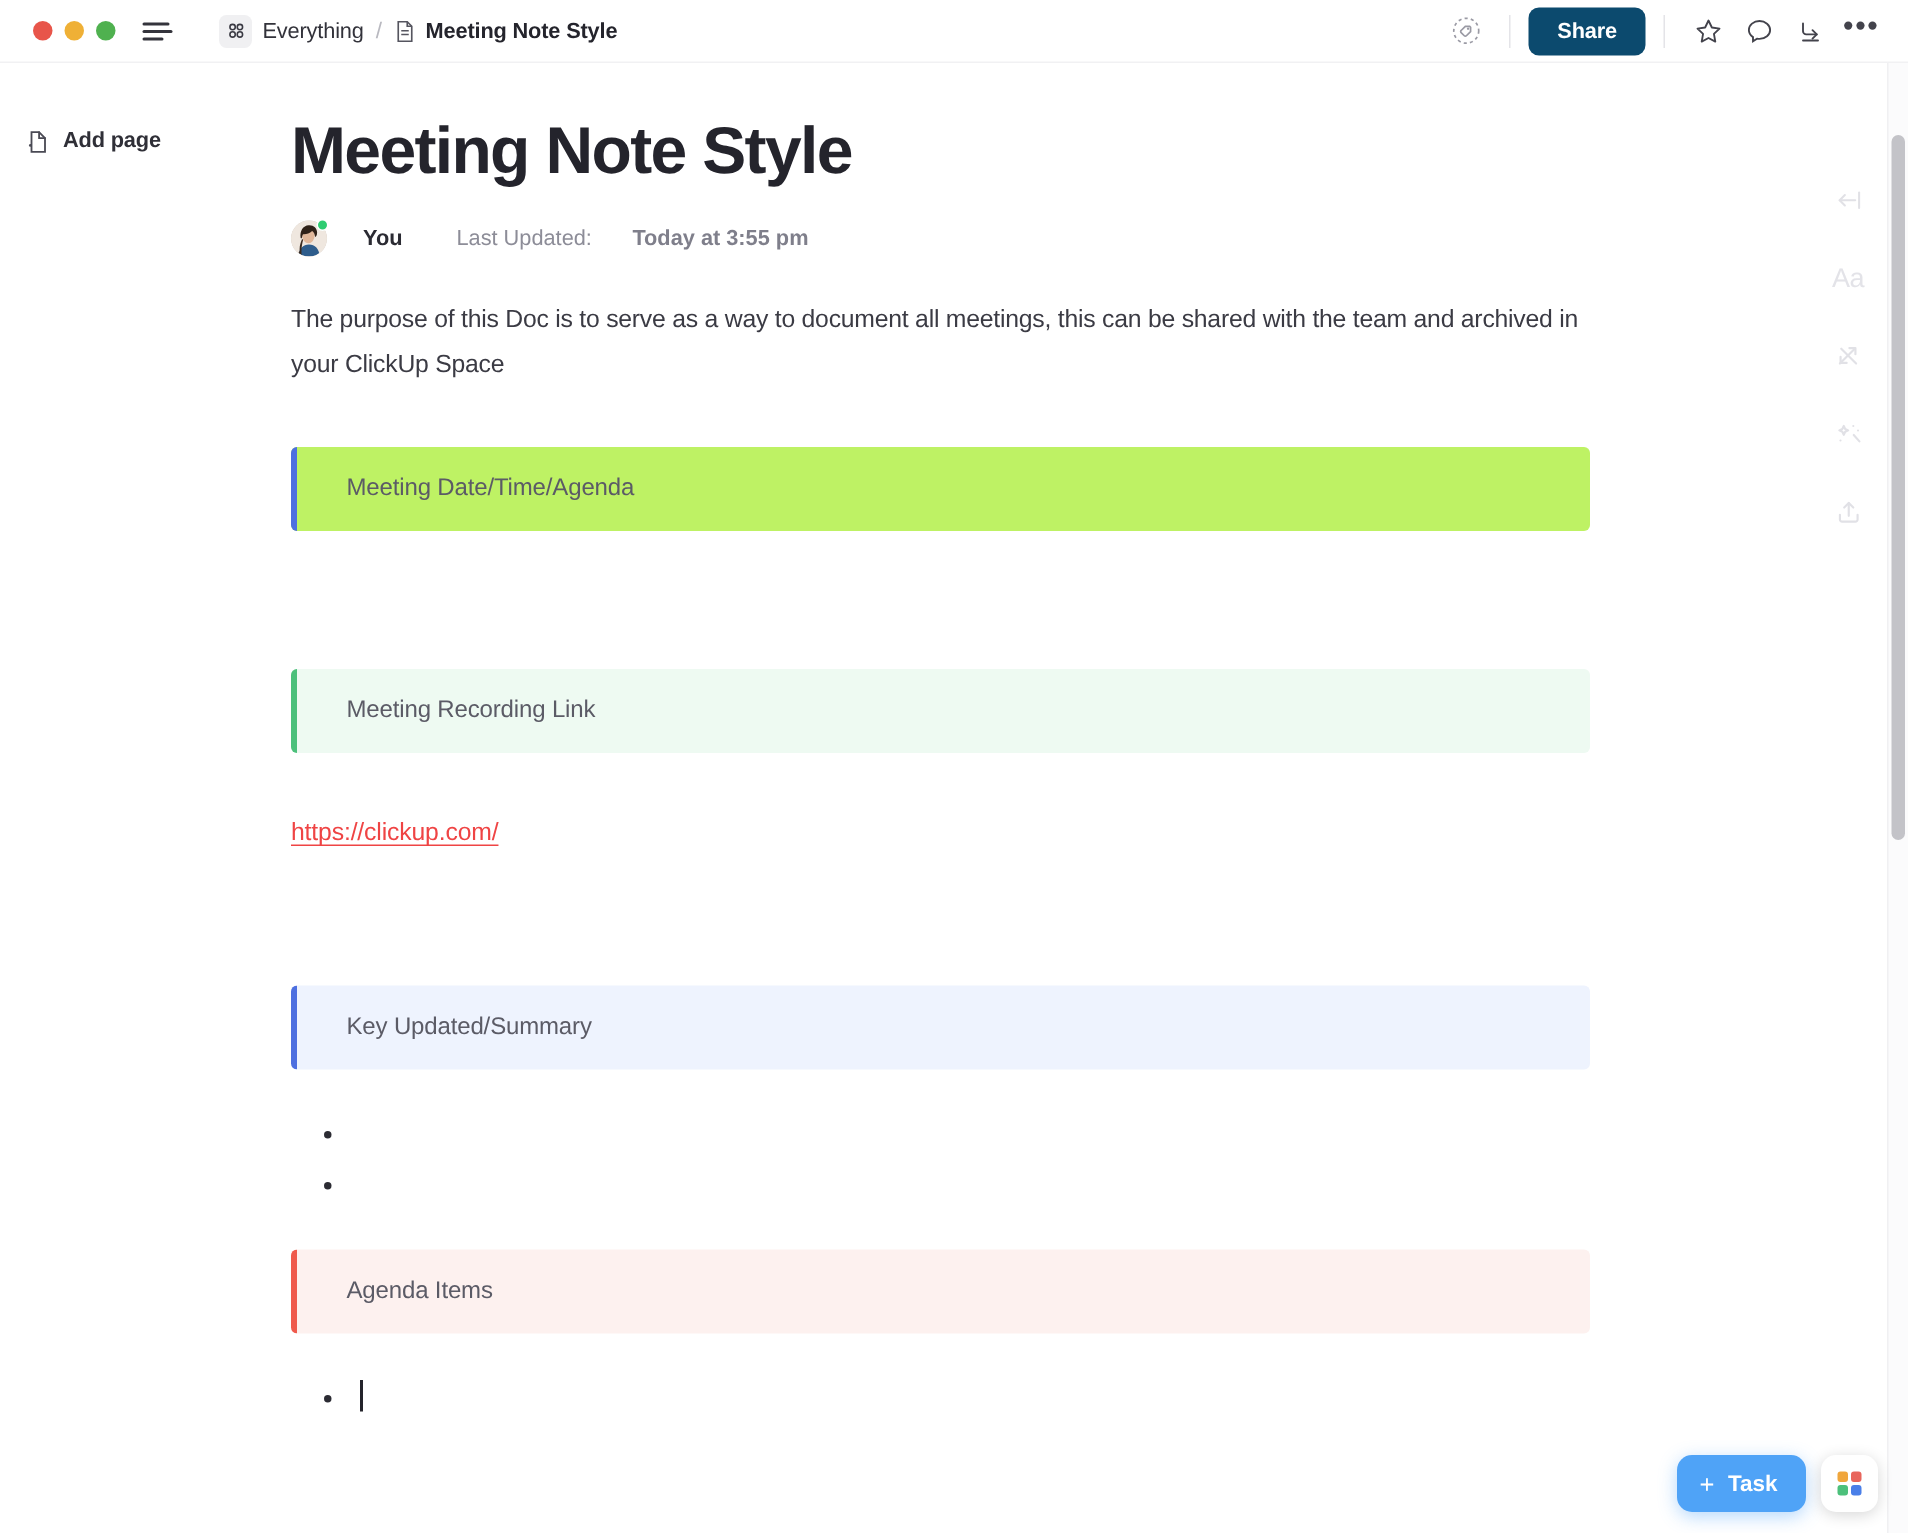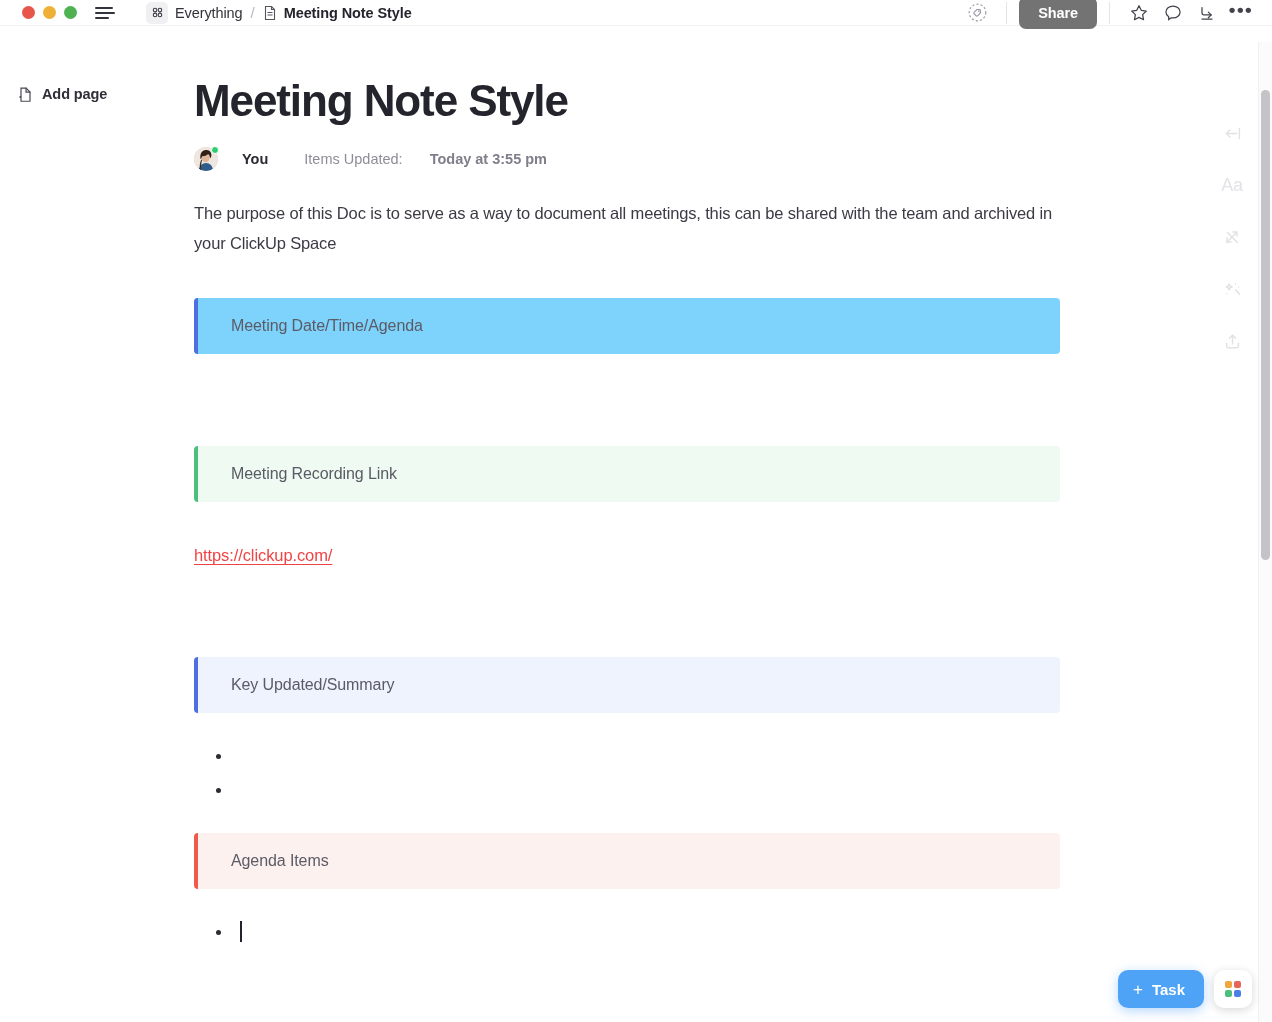--- a/index.html
+++ b/index.html
@@ -10,21 +10,21 @@
     background: #ffffff;
     font-family: "Liberation Sans", sans-serif;
     -webkit-font-smoothing: antialiased;
   }
 
   
   .topbar {
     position: absolute;
     top: 0; left: 0;
     width: 1272px;
-    height: 26px;
+    height: 42px;
     background: #ffffff;
     border-bottom: 1px solid #f1f1f3;
     display: flex;
     align-items: center;
   }
   .traffic {
     display: flex;
     align-items: center;
     gap: 8px;
     margin-left: 22px;
@@ -80,21 +80,21 @@
     display: flex; align-items: center; justify-content: center;
     cursor: pointer;
     border-radius: 6px;
   }
   .tb-divider {
     width: 1px; height: 22px;
     background: #e4e4e8;
     margin: 0 12px;
   }
   .share-btn {
-    background: #737373;
+    background: #0c4a6e;
     color: #fff;
     border: none;
     border-radius: 7px;
     height: 32px;
     padding: 0 19px;
     font-size: 14.5px;
     font-weight: 700;
     font-family: "Liberation Sans", sans-serif;
     cursor: pointer;
     letter-spacing: -0.1px;
@@ -435,27 +435,27 @@
               <path d="M5 24c0-5 3-8 7-8s7 3 7 8z" fill="#2e5d8c"></path>
               <ellipse cx="11.6" cy="10" rx="4.2" ry="5.2" fill="#e0b79a"></ellipse>
               <path d="M6.4 11.5c-.6-4.6 1.6-8.2 5.4-8.4 3.4-.2 5.4 2 5.6 4.6.1 1.9-.6 3.3-1.3 3.3-.3-2-.8-3.3-2-4-1.8 1.6-4 2.4-6.1 2.2-.5 1-.6 1.8-.8 2.6-.4.3-.7-.1-.8-.3z" fill="#2f2118"></path>
               <path d="M7.4 12.4c-1.1 2.4-1.9 5.2-1.6 7.9l-2.2 3.7h3.6c-.6-3.6 0-8 .9-11.1z" fill="#3a2a1e"></path>
             </g>
           </svg>
         </span>
         <span class="presence"></span>
       </span>
       <span class="meta-you">You</span>
-      <span class="meta-label">Items Updated:</span>
+      <span class="meta-label">Last Updated:</span>
       <span class="meta-value">Today at 3:55 pm</span>
     </div>
 
     <div class="para">The purpose of this Doc is to serve as a way to document all meetings, this can be shared with the team and archived in your ClickUp Space</div>
 
-    <div class="callout blue" style="background: #7dd3fc; margin-top: 34px;">
+    <div class="callout blue" style="background: #bef264; margin-top: 34px;">
       <span class="bar" style="background: rgb(77, 111, 224);"></span>
       <span class="ctext">Meeting Date/Time/Agenda</span>
     </div>
 
     <div class="spacer-lg"></div>
 
     <div class="callout green" style="background: rgb(238, 250, 242);">
       <span class="bar" style="background: rgb(76, 192, 123);"></span>
       <span class="ctext">Meeting Recording Link</span>
     </div>

